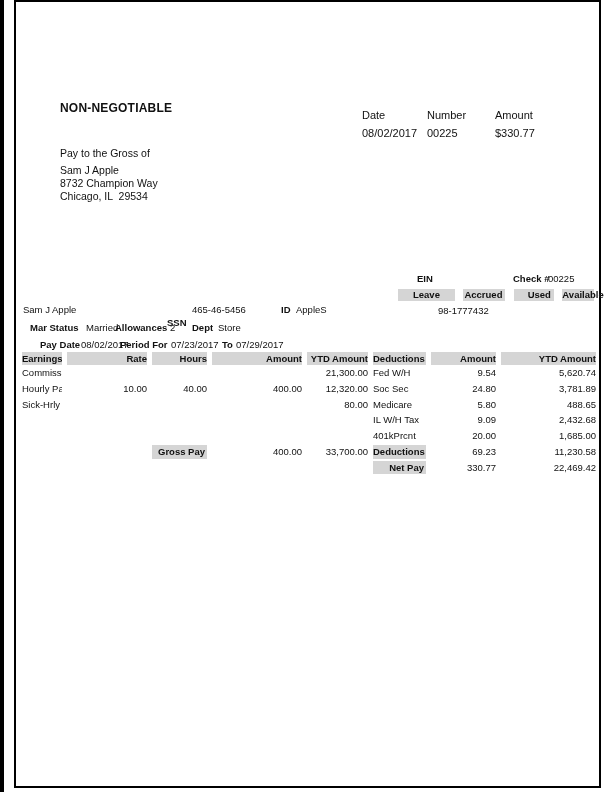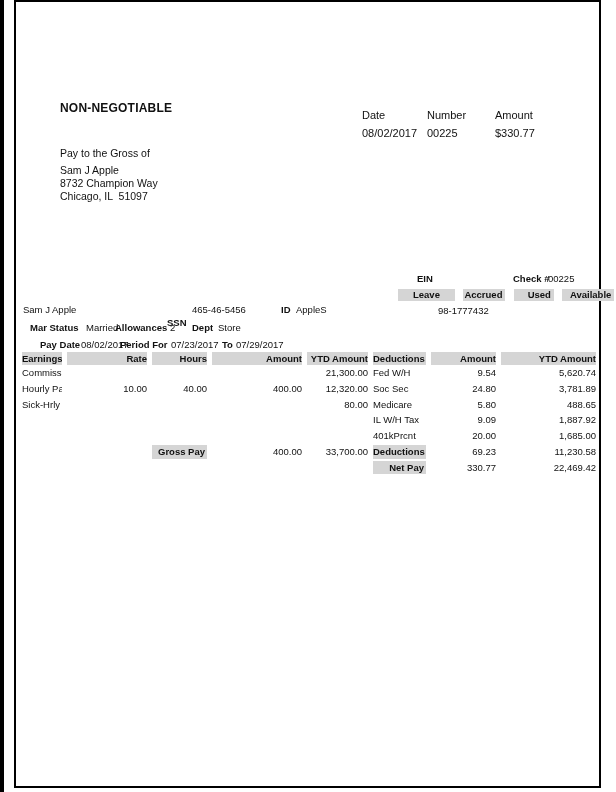--- a/index.html
+++ b/index.html
@@ -68,35 +68,35 @@
   </div>
   <div class="cm-col" style="left:495px;">
     <div class="txt">Amount</div>
     <div class="txt" style="margin-top:4px;">$330.77</div>
   </div>
 
   <div class="payto txt">Pay to the Gross of</div>
   <div class="payee">
     <div class="txt">Sam J Apple</div>
     <div class="txt">8732 Champion Way</div>
-    <div class="txt">Chicago, IL  51097</div>
+    <div class="txt">Chicago, IL  29534</div>
   </div>
 
   <div class="ein-row s95">
     <span class="abs b txt" style="left:417px;">EIN</span>
     <span class="abs txt" style="left:438px;margin-top:32px;">98-1777432</span>
     <span class="abs b txt" style="left:513px;">Check #</span>
     <span class="abs txt" style="left:548px;">00225</span>
   </div>
 
   <div class="leave-bar">
     <span class="lv la txt" style="width:57px;">Leave</span>
     <span class="lv ra txt" style="width:42px;">Accrued</span>
     <span class="lv ra txt" style="width:40px;">Used</span>
-    <span class="lv ra txt" style="width:52px;">Available</span>
+    <span class="lv ra txt" style="width:32px;">Available</span>
   </div>
 
   <div class="s95">
     <span class="abs txt" style="left:23px;top:304px;">Sam J Apple</span>
     <span class="abs b txt" style="left:167px;top:304px;margin-top:13px;">SSN</span>
     <span class="abs txt" style="left:192px;top:304px;">465-46-5456</span>
     <span class="abs b txt" style="left:281px;top:304px;">ID</span>
     <span class="abs txt" style="left:296px;top:304px;">AppleS</span>
   </div>
   <div class="s95">
@@ -153,21 +153,21 @@
     <div class="cell r txt">5.80</div>
     <div class="cell r txt">488.65</div>
 
     <div class="cell l txt"></div>
     <div class="cell r txt"></div>
     <div class="cell r txt"></div>
     <div class="cell r txt"></div>
     <div class="cell r txt"></div>
     <div class="cell l txt">IL W/H Tax</div>
     <div class="cell r txt">9.09</div>
-    <div class="cell r txt">1,887.92</div>
+    <div class="cell r txt">2,432.68</div>
 
     <div class="cell l txt"></div>
     <div class="cell r txt"></div>
     <div class="cell r txt"></div>
     <div class="cell r txt"></div>
     <div class="cell r txt"></div>
     <div class="cell l txt">401kPrcnt</div>
     <div class="cell r txt">20.00</div>
     <div class="cell r txt">1,685.00</div>
 

